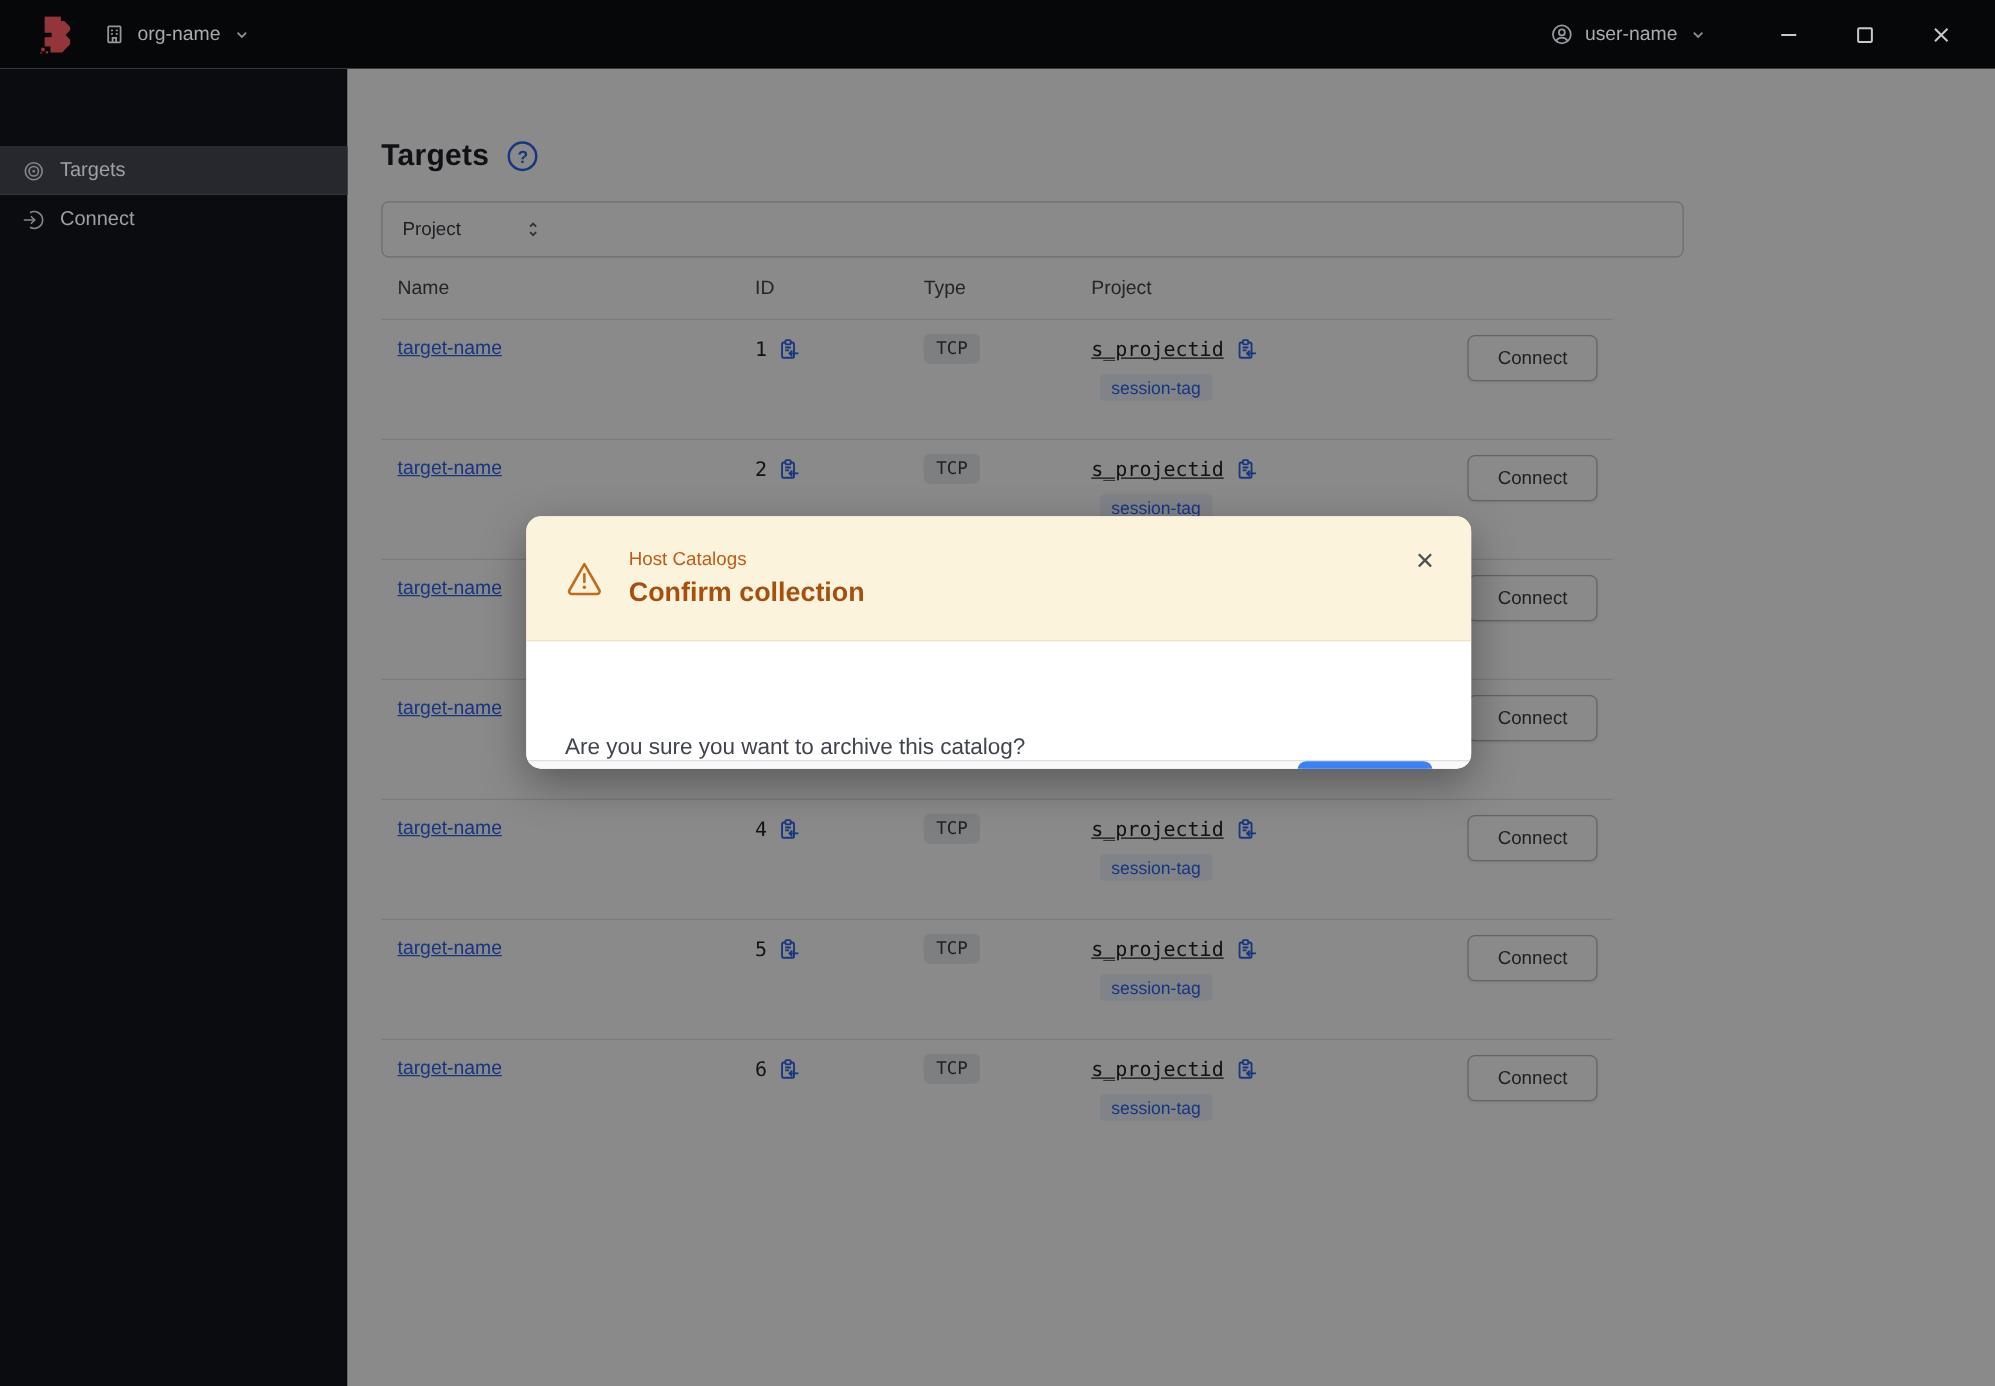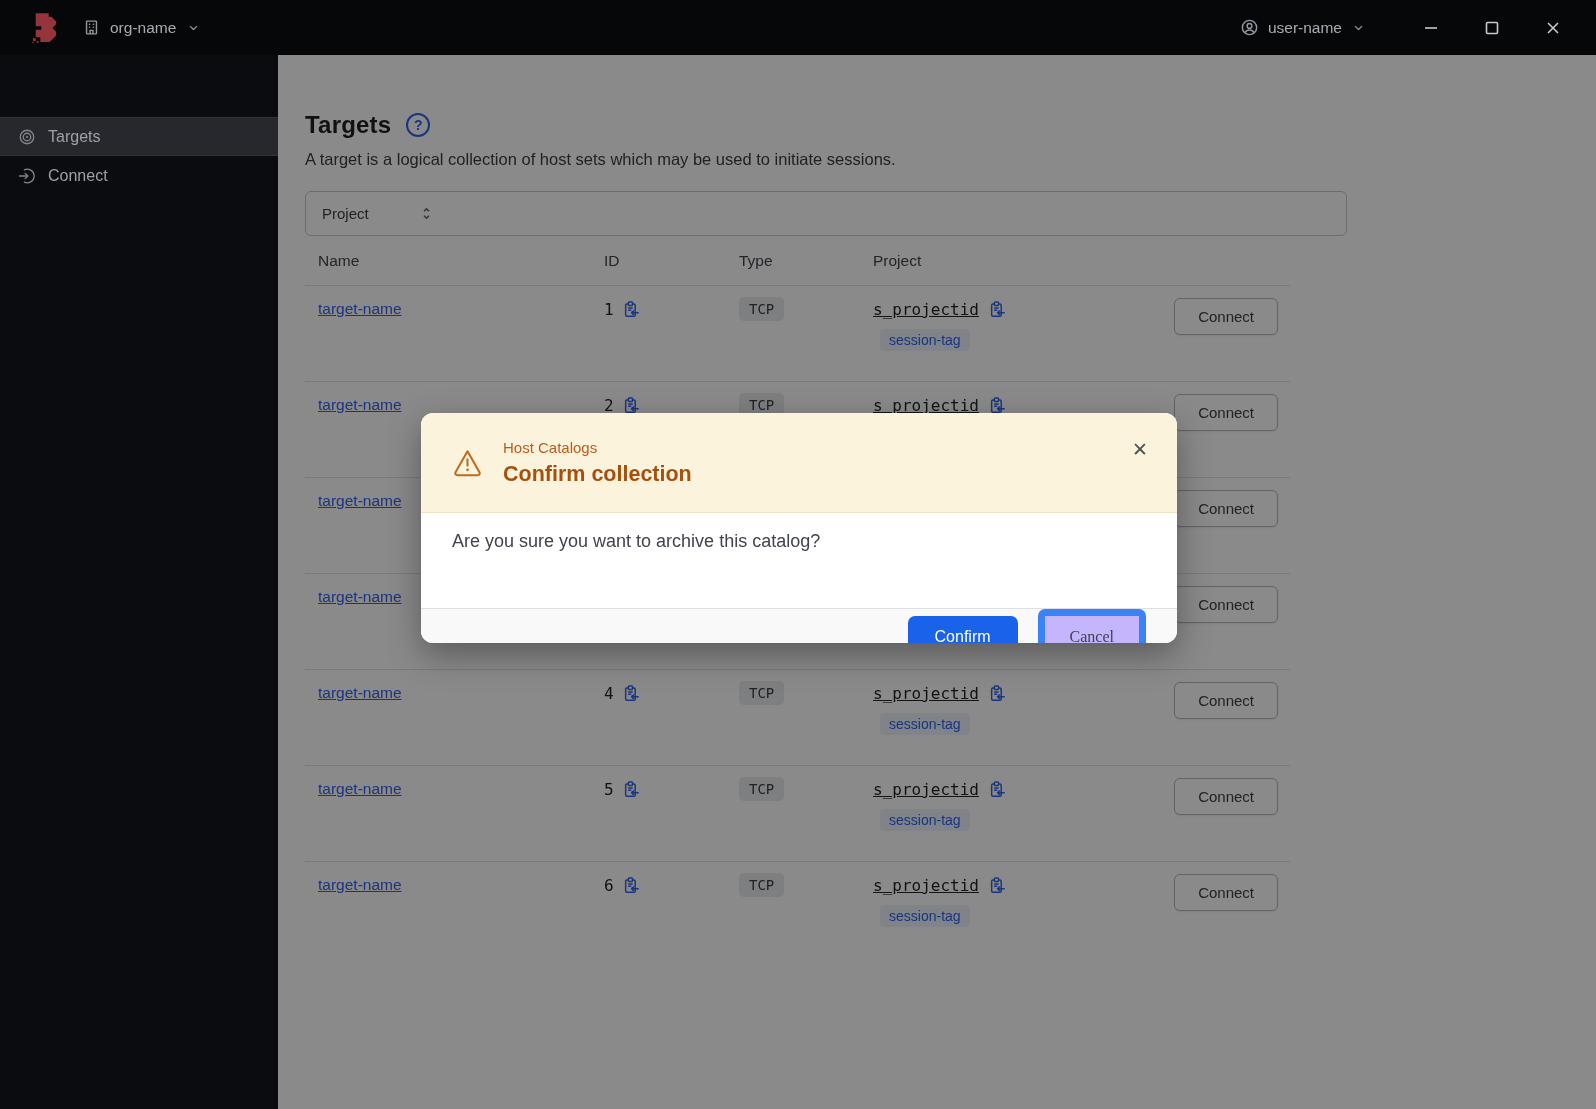--- a/index.html
+++ b/index.html
@@ -107,37 +107,37 @@
     font-size:15px;color:#3B3E45;cursor:pointer;box-shadow:0 1px 2px rgba(0,0,0,.08);
     font-family:inherit;
   }
 
   
   .dim-overlay{
     position:absolute;left:278px;top:55px;width:1318px;height:1054px;
     background:rgba(0,0,0,.46);z-index:110;
   }
   .modal{
-    position:absolute;left:421px;top:413px;width:756px;height:230px;z-index:120;
+    position:absolute;left:421px;top:413px;width:756px;height:202px;z-index:120;
     border-radius:12px;box-shadow:0 12px 34px rgba(0,0,0,.35);background:#fff;
     display:flex;flex-direction:column;overflow:hidden;
   }
   .modal-header{
     height:100px;background:var(--warning-bg);border-bottom:1px solid #EFE3C6;
     display:flex;align-items:center;padding:0 26px 0 31px;gap:20px;position:relative;flex:none;
   }
   .warn-icon{color:var(--warning-icon);flex:none;display:flex;}
   .modal-tagline{font-size:15px;color:var(--warning-tagline);}
   .modal-title{margin-top:6px;font-size:21.5px;font-weight:700;color:var(--warning-title);}
   .modal-close{
     position:absolute;top:26px;right:26px;width:22px;height:22px;border:none;background:none;
     color:#4C5058;font-size:19px;line-height:22px;cursor:pointer;display:flex;
     align-items:center;justify-content:center;
   }
-  .modal-body{flex:none;height:95px;display:flex;align-items:flex-start;padding:18px 31px;background:#fff;}
+  .modal-body{flex:none;height:95px;display:flex;align-items:flex-end;padding:0 31px;background:#fff;}
   .modal-question{font-size:18px;color:#40444C;}
   .modal-footer{
     flex:1;background:#F9F9FA;border-top:1px solid #DCDFE3;
     display:flex;align-items:center;padding:0 31px;gap:20px;justify-content:flex-end;
   }
   .btn-primary{
     background:var(--button-blue);color:#fff;border:none;border-radius:7px;
     padding:12px 27px;font-size:16px;font-weight:500;cursor:pointer;font-family:inherit;
   }
   .btn-secondary{
@@ -228,21 +228,20 @@
     </span>
     <span>Connect</span>
   </div>
 </nav>
 
 <main class="main">
   <div class="page-head">
     <h1 class="page-title">Targets</h1>
     <span class="help-btn">?</span>
   </div>
-  <p class="page-desc">A target is a logical collection of host sets which may be used to initiate sessions.</p>
 
   <div class="filter-bar">
     <div class="filter-control">
       <span class="filter-label">Project</span>
       <span class="caret-sort">
         <svg width="15" height="15" viewBox="0 0 16 16" fill="none" stroke="currentColor" stroke-width="1.6">
           <path d="M5.4 5.6 L8 3 l2.6 2.6"></path>
           <path d="M5.4 10.4 L8 13 l2.6-2.6"></path>
         </svg>
       </span>

